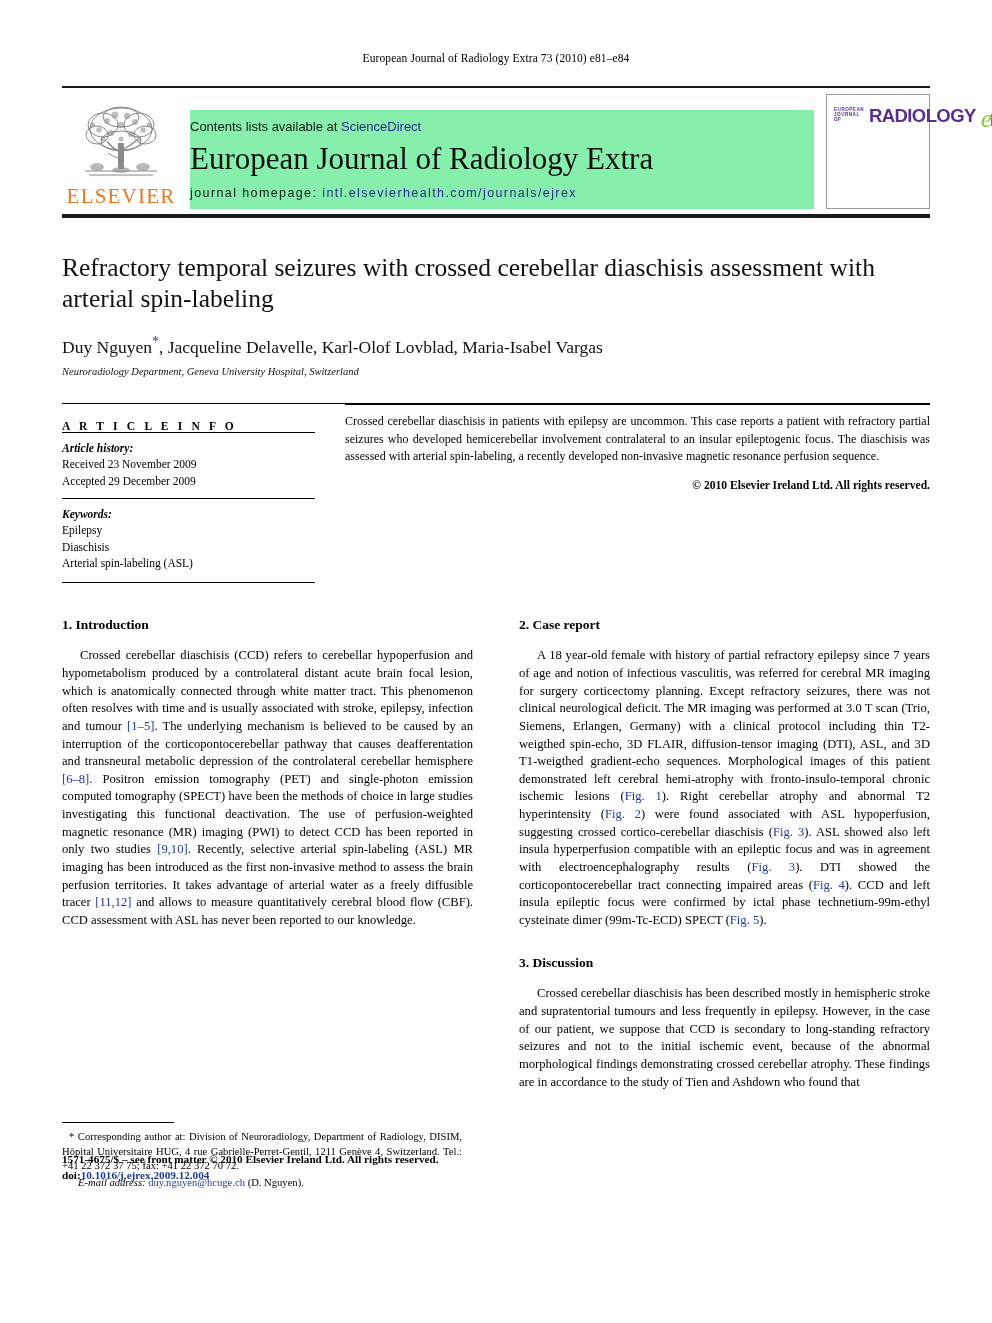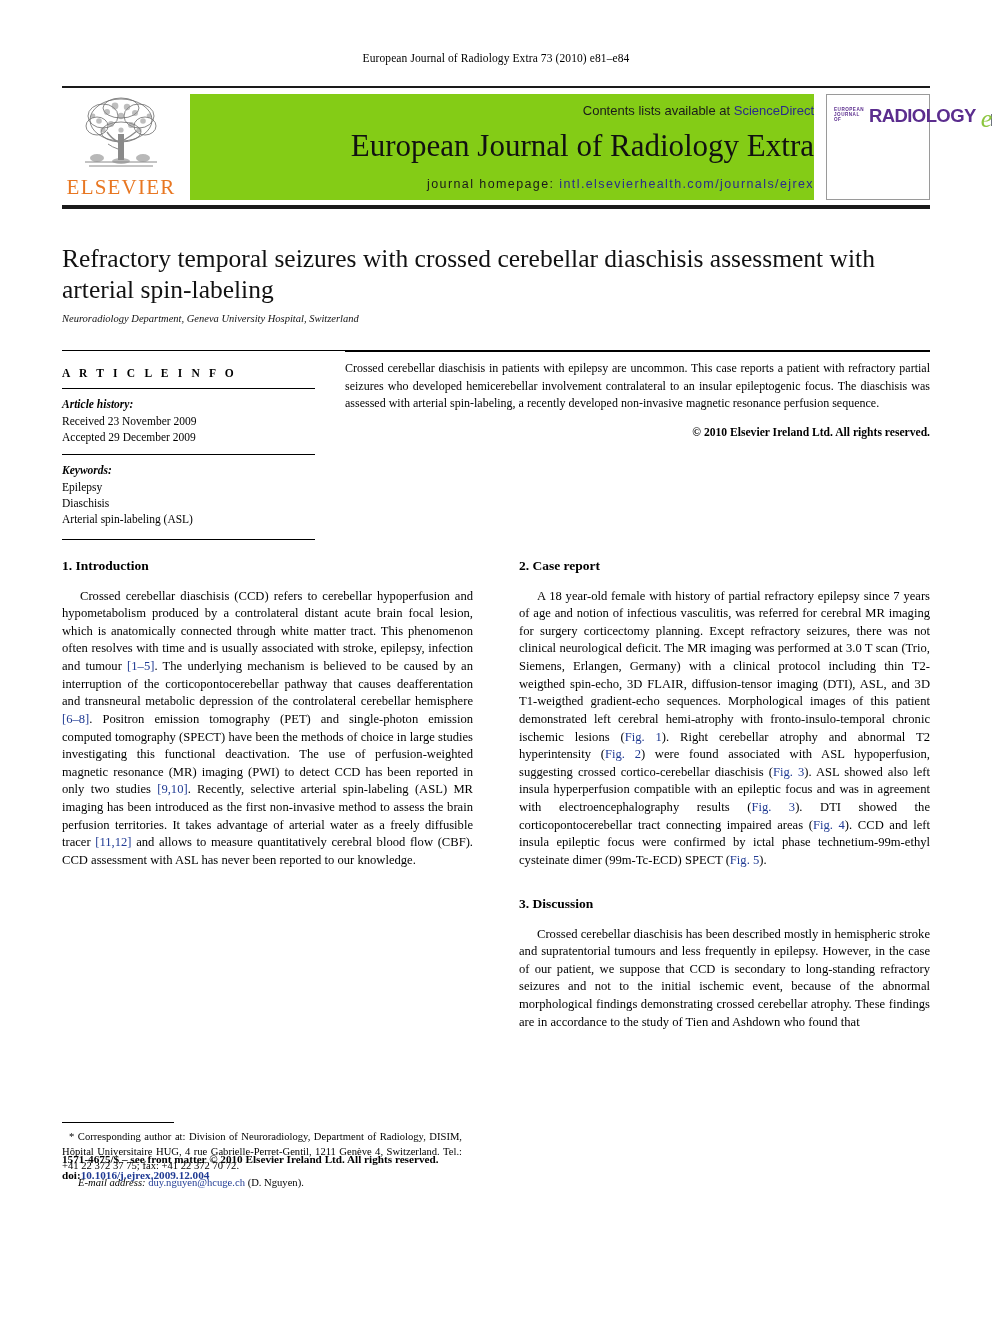--- a/index.html
+++ b/index.html
@@ -53,27 +53,27 @@
   .elsevier-word {
     color: #E87722;
     font-family: "Liberation Serif", serif;
     font-size: 21px;
     letter-spacing: 1.2px;
     line-height: 1;
     margin-top: 1px;
   }
   .banner {
     flex: 1 1 auto;
-    background: #84cc16;
-    margin: 0 12px 0 10px;
+    background: #86efac;
+    margin: 16px 12px 0 10px;
     display: flex;
     flex-direction: column;
     justify-content: space-between;
     padding: 9px 0 9px 0;
-    text-align: right;
+    text-align: left;
   }
   .contents-line {
     font-family: "Liberation Sans", sans-serif;
     font-size: 13px;
     color: #1a1a1a;
   }
   .sd-link {
     color: #2a2a8c;
     font-family: "Liberation Sans", sans-serif;
   }
@@ -188,21 +188,20 @@
   .col-abstract {
     flex: 1 1 auto;
     box-sizing: border-box;
   }
   .sec-head {
     font-family: "Liberation Serif", serif;
     font-weight: bold;
     font-size: 11.5px;
     letter-spacing: 3.2px;
     margin-top: 16px;
-    margin-bottom: 9px;
   }
   .rule { border-top: 1px solid #000; height: 0; }
   .rule-thin { border-top: 1px solid #000; height: 0; }
   .info-group {
     font-size: 11.5px;
     line-height: 1.42;
     padding: 7px 0 9px 0;
   }
   .info-label { font-style: italic; font-weight: bold; }
   .abstract-body {
@@ -215,21 +214,21 @@
     font-size: 11.6px;
     text-align: right;
     margin-top: 14px;
     font-weight: bold;
   }
   .info-bottom-rule { margin-top: 2px; }
 
   
   .body-cols {
     display: flex;
-    margin-top: 18px;
+    margin-top: 34px;
     gap: 46px;
   }
   .bcol {
     flex: 1 1 0;
     min-width: 0;
   }
   .sect-title {
     font-family: "Liberation Serif", serif;
     font-weight: bold;
     font-size: 13.5px;
@@ -355,20 +354,21 @@
       <div class="badge-radiology">RADIOLOGY</div>
       <div class="badge-extra-row">
         <span class="badge-e">e</span>
         <span class="badge-extra">EXTRA</span>
       </div>
     </div>
   </div>
 
   <div class="title-block">
     <h1 class="article-title">Refractory temporal seizures with crossed cerebellar diaschisis assessment with arterial spin-labeling</h1>
+    <div class="authors"><span>Duy Nguyen</span><span class="corr-star">*</span><span>, Jacqueline Delavelle, Karl-Olof Lovblad, Maria-Isabel Vargas</span></div>
     <div class="affiliation">Neuroradiology Department, Geneva University Hospital, Switzerland</div>
   </div>
 
   <div class="info-abstract">
     <div class="col-info">
       <div class="sec-head">A R T I C L E   I N F O</div>
       <div class="rule"></div>
       <div class="info-group">
         <div class="info-label">Article history:</div>
         <div>Received 23 November 2009</div>

